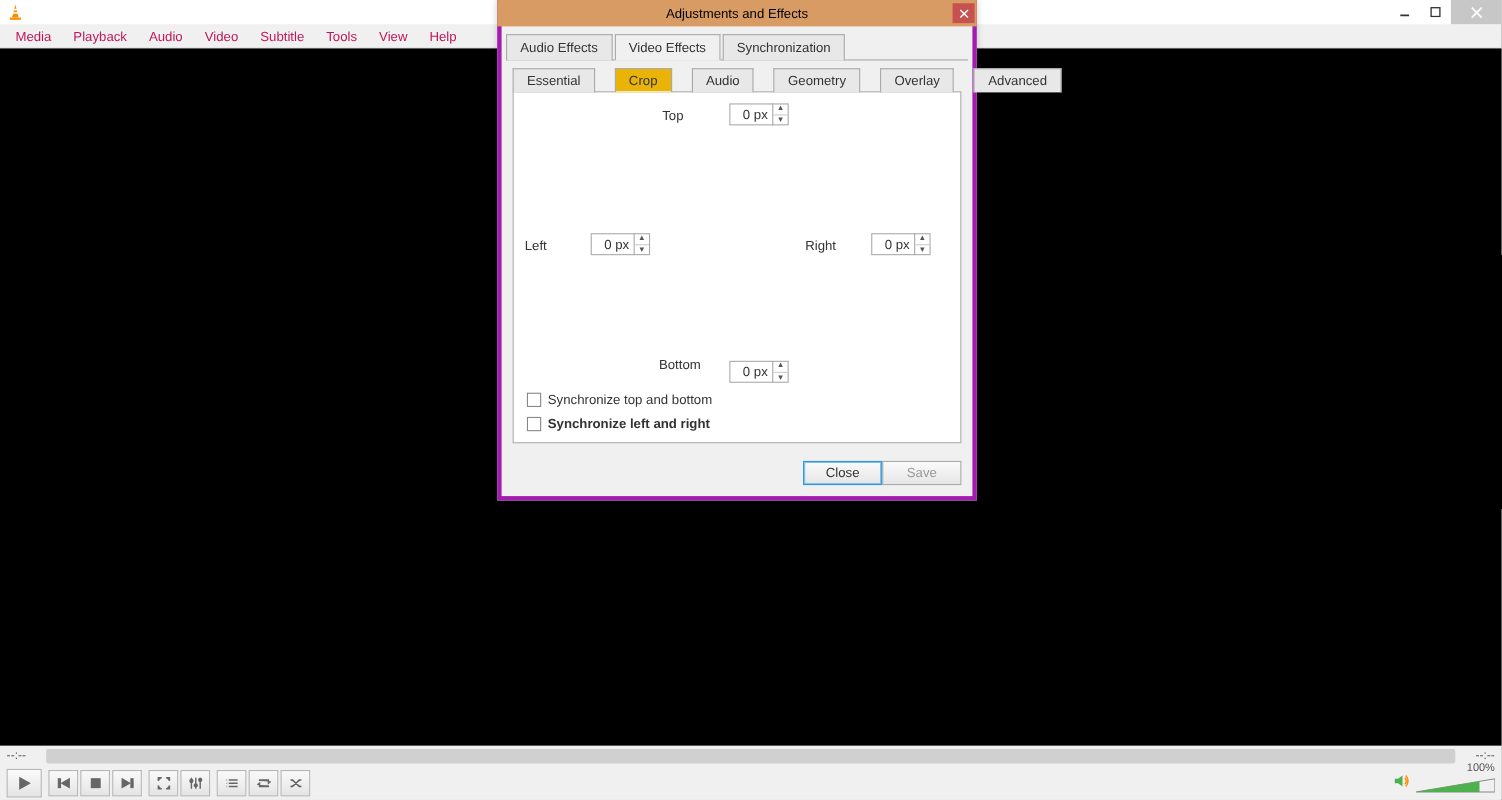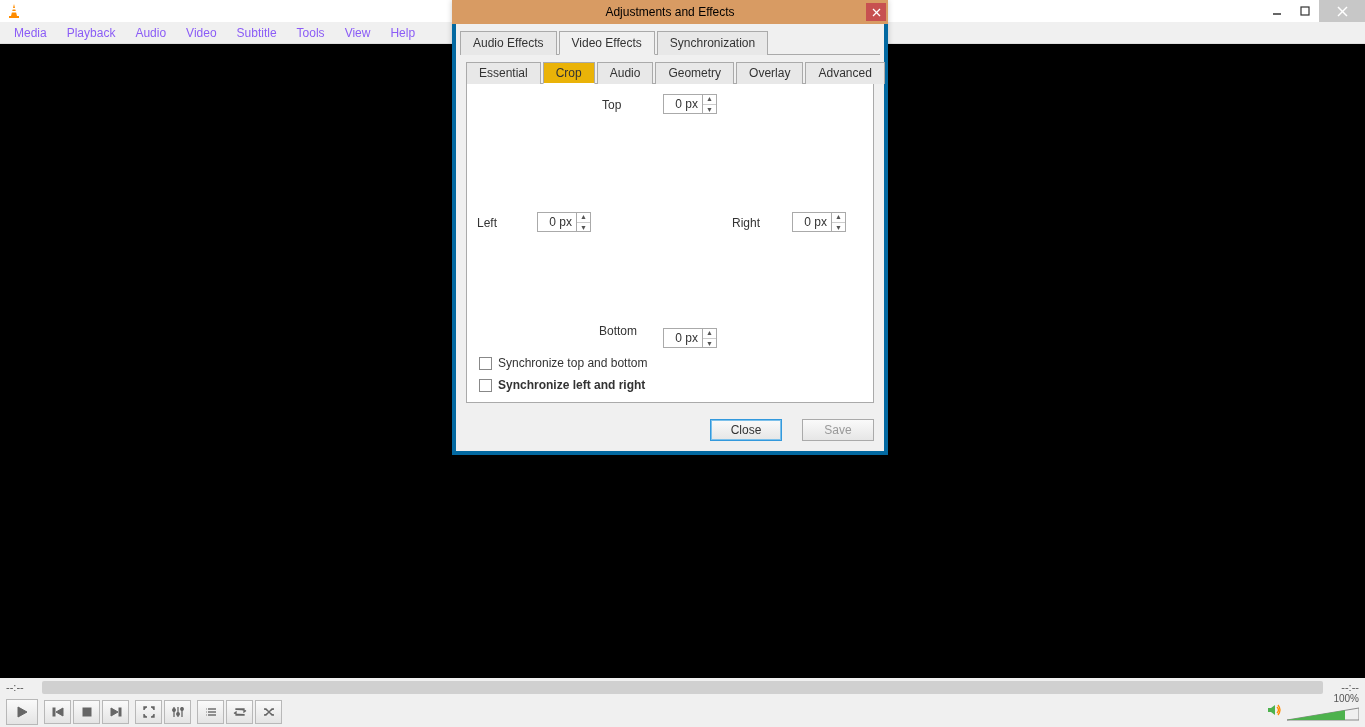--- a/index.html
+++ b/index.html
@@ -8,21 +8,21 @@
   
   .titlebar { height:22px; background:#fff; display:flex; align-items:center; justify-content:space-between; }
   .titlebar-left { display:flex; align-items:center; padding-left:6px; }
   .vlc-icon svg { width:16px; height:16px; display:block;}
   .titlebar-ctl { display:flex; }
   .tctl { width:28px; height:22px; display:flex; align-items:center; justify-content:center; color:#555; }
   .tctl.close { background:#c7c7c7; color:#fff; width:46px;}
   
   
   .menubar { height:22px; background:#f0f0f0; border-bottom:1px solid #e0e0e0; display:flex; align-items:center; padding:0 4px; }
-  .menu-item { padding:2px 10px; color:#8b5cf6; cursor:default; }
+  .menu-item { padding:2px 10px; color:#be185d; cursor:default; }
   
   
   .video-area { position:absolute; top:44px; left:0; right:0; bottom:49px; background:#000; }
   
   
   .bottom { position:absolute; bottom:0; left:0; right:0; height:49px; background:#f0f0f0; }
   .seek-row { height:18px; display:flex; align-items:center; padding:0 6px; }
   .time-label { font-size:11px; color:#555; width:30px; }
   .time-label.right { text-align:right;}
   .seekbar { flex:1; height:13px; background:#d0d0d0; margin:0 6px; border-radius:2px; position:relative;}
@@ -30,47 +30,47 @@
   .btn-group { display:flex; gap:2px; }
   .ctrl-btn { width:27px; height:24px; border:1px solid #b8b8b8; background:linear-gradient(#fafafa,#e4e4e4); display:flex; align-items:center; justify-content:center; color:#555; cursor:default;}
   .ctrl-btn.play { width:32px; height:26px;}
   .ctrl-btn svg { width:14px; height:14px; fill:#666; stroke:#666;}
   .vol-area { margin-left:auto; display:flex; align-items:center; gap:4px;}
   .vol-pct { font-size:10px; color:#555; position:relative; top:-7px;}
   .vol-slider { width:72px; height:18px; position:relative;}
   .vol-slider svg { width:72px; height:18px;}
   
   
-  .dialog { position:absolute; left:452px; top:0; width:436px; background:#f0f0f0; border:4px solid #0369a1; box-shadow:0 0 6px rgba(0,0,0,.2); }
+  .dialog { position:absolute; left:452px; top:0; width:436px; background:#f0f0f0; border:4px solid #a21caf; box-shadow:0 0 6px rgba(0,0,0,.2); }
   .dlg-title { height:24px; background:#d89b63; display:flex; align-items:center; padding:0 2px; margin:-4px -4px 0 -4px;}
   .dlg-title-text { flex:1; text-align:center; color:#000; font-size:12px; padding-left:20px;}
   .dlg-close { width:20px; height:18px; background:#c75050; color:#fff; display:flex; align-items:center; justify-content:center; font-size:11px; }
   
   .tab-strip { display:flex; margin:6px 4px 0 4px; position:relative; z-index:2;}
   .tab { padding:4px 12px; border:1px solid #aaa; border-bottom:none; background:#e8e8e8; margin-right:2px; font-size:12px; cursor:default; position:relative; top:1px;}
   .tab.active { background:#f0f0f0; border-bottom:1px solid #f0f0f0; }
   .tab-panel-border { border-top:1px solid #aaa; margin:0 4px;}
   
   .subtab-strip { display:flex; margin:6px 10px 0 10px; position:relative; z-index:2;}
-  .subtab { padding:3px 12px; border:1px solid #aaa; border-bottom:none; background:#e8e8e8; margin-right:2px; font-size:12px; cursor:default; position:relative; top:1px;}
+  .subtab { padding:3px 12px; border:1px solid #aaa; border-bottom:none; background:#e8e8e8; margin-right:18px; font-size:12px; cursor:default; position:relative; top:1px;}
   .subtab.active { background:#eab308; border-bottom:1px solid #fff;}
   .subpanel { margin:0 10px 8px 10px; border:1px solid #aaa; background:#fff; height:320px; position:relative;}
   
   .crop-row { position:absolute; display:flex; align-items:center; gap:6px;}
   .crop-label { font-size:12px; color:#333;}
   .spin { display:flex; align-items:center; border:1px solid #aaa; height:20px;}
   .spin-val { width:38px; text-align:right; padding:0 4px; font-size:12px; border:none; outline:none;}
   .spin-btns { width:14px; height:20px; border-left:1px solid #aaa; display:flex; flex-direction:column;}
   .spin-btn { flex:1; display:flex; align-items:center; justify-content:center; font-size:7px; color:#555; border-bottom:1px solid #ccc; cursor:default;}
   .spin-btn:last-child { border-bottom:none;}
   
   .chk-row { position:absolute; display:flex; align-items:center; gap:6px;}
   .chk { width:13px; height:13px; border:1px solid #888; background:#fff;}
   
-  .dlg-btn-row { display:flex; justify-content:flex-end; gap:20px; padding:8px 10px 10px;}
+  .dlg-btn-row { display:flex; justify-content:flex-end; gap:0; padding:8px 10px 10px;}
   .dlg-btn { width:72px; height:22px; border:1px solid #aaa; background:linear-gradient(#fafafa,#e6e6e6); display:flex; align-items:center; justify-content:center; font-size:12px; cursor:default;}
   .dlg-btn.primary { border:1px solid #3399dd; box-shadow:0 0 0 1px #7cc0ea inset;}
   .dlg-btn.disabled { color:#999;}
 </style>
 </head>
 <body>
 
 <div class="titlebar">
   <div class="titlebar-left">
     <span class="vlc-icon">

